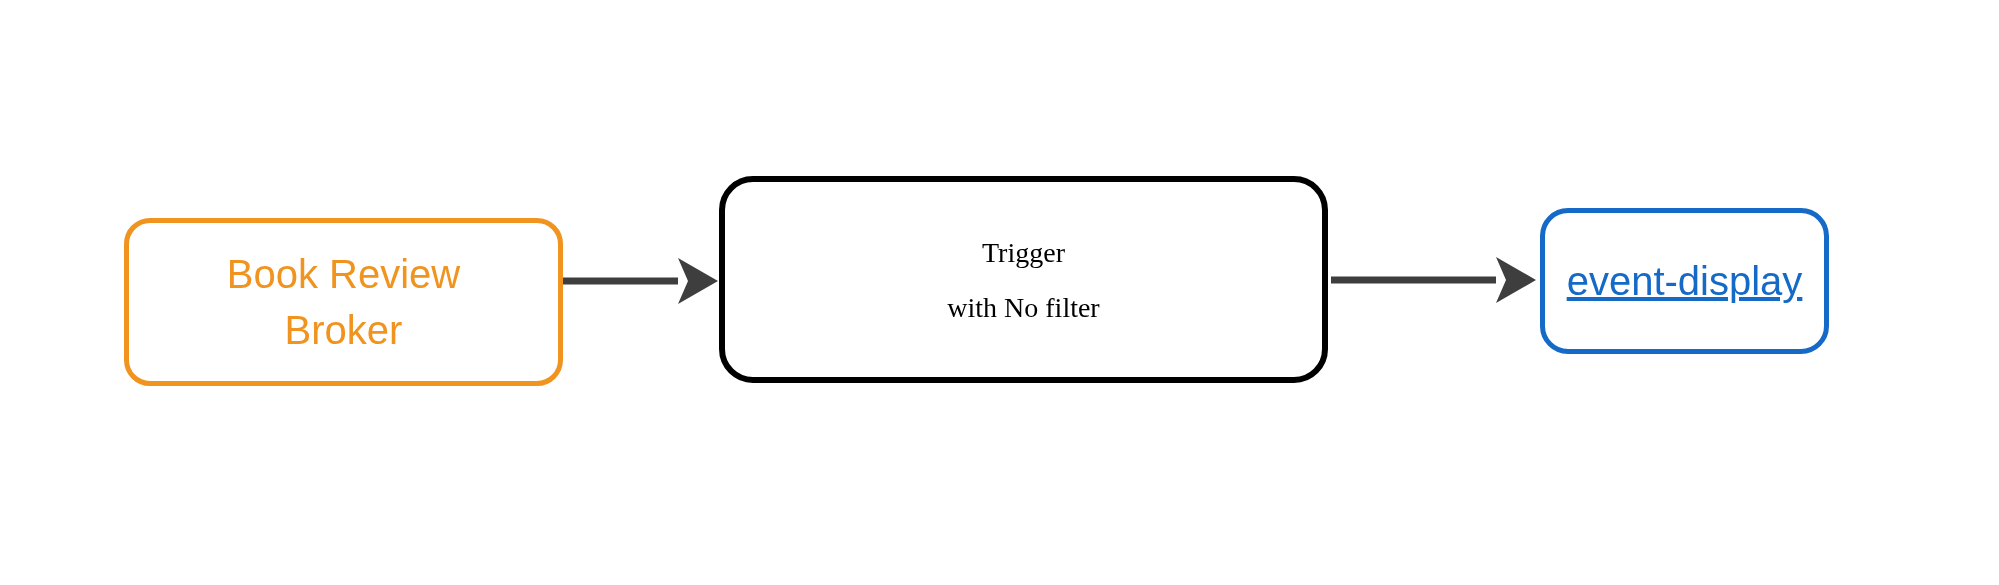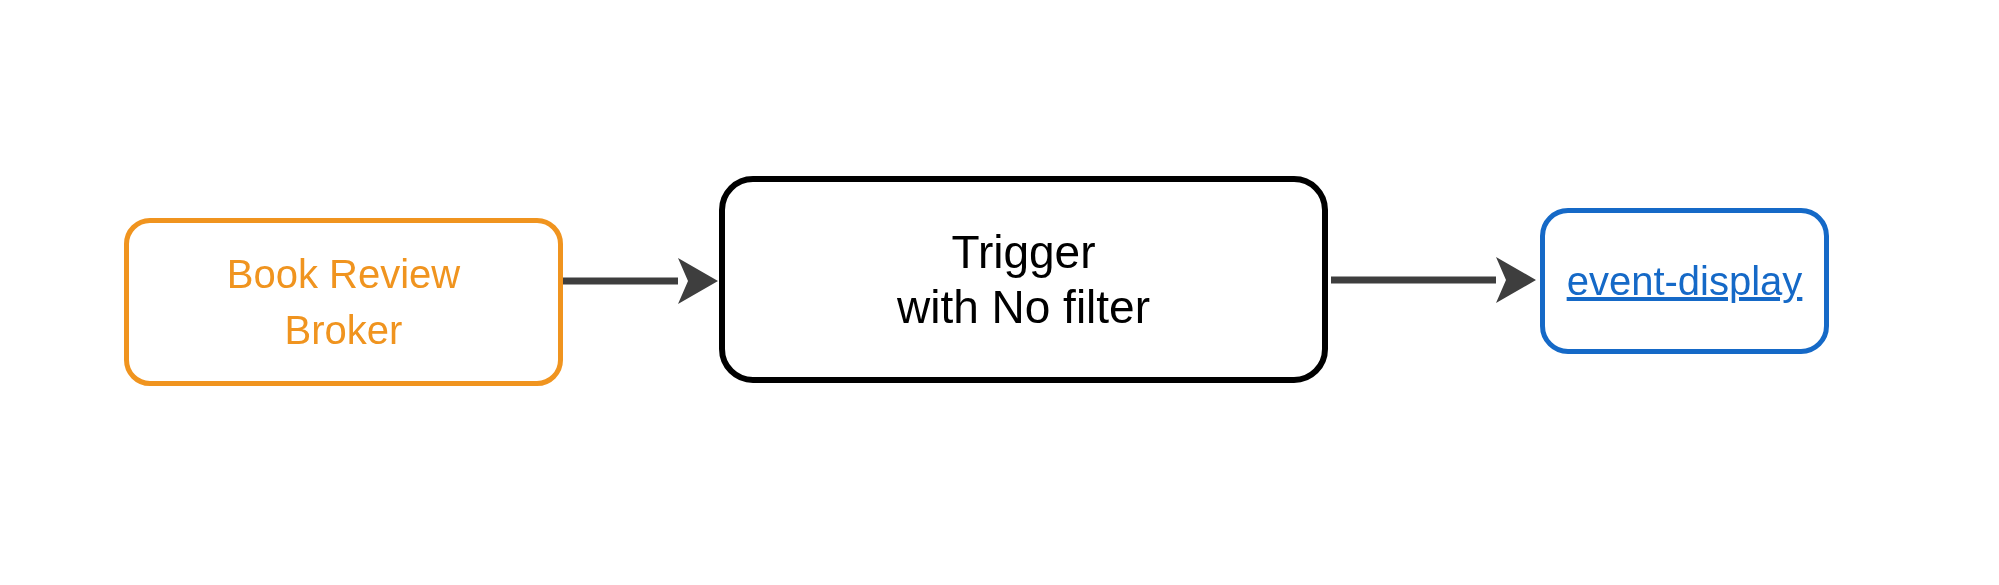--- a/index.html
+++ b/index.html
@@ -53,22 +53,23 @@
   .node-trigger {
     left: 719px;
     top: 176px;
     width: 609px;
     height: 207px;
     border: 6px solid #000000;
     border-radius: 34px;
   }
   .node-trigger .node-label {
     color: #000000;
-    font-size: 46px;
+    font-size: 28px;
     line-height: 55px;
+    font-family: Liberation Serif, serif;
   }
   .node-sink {
     left: 1540px;
     top: 208px;
     width: 289px;
     height: 146px;
     border: 5px solid #1569C7;
     border-radius: 28px;
   }
   .node-sink .node-label {

